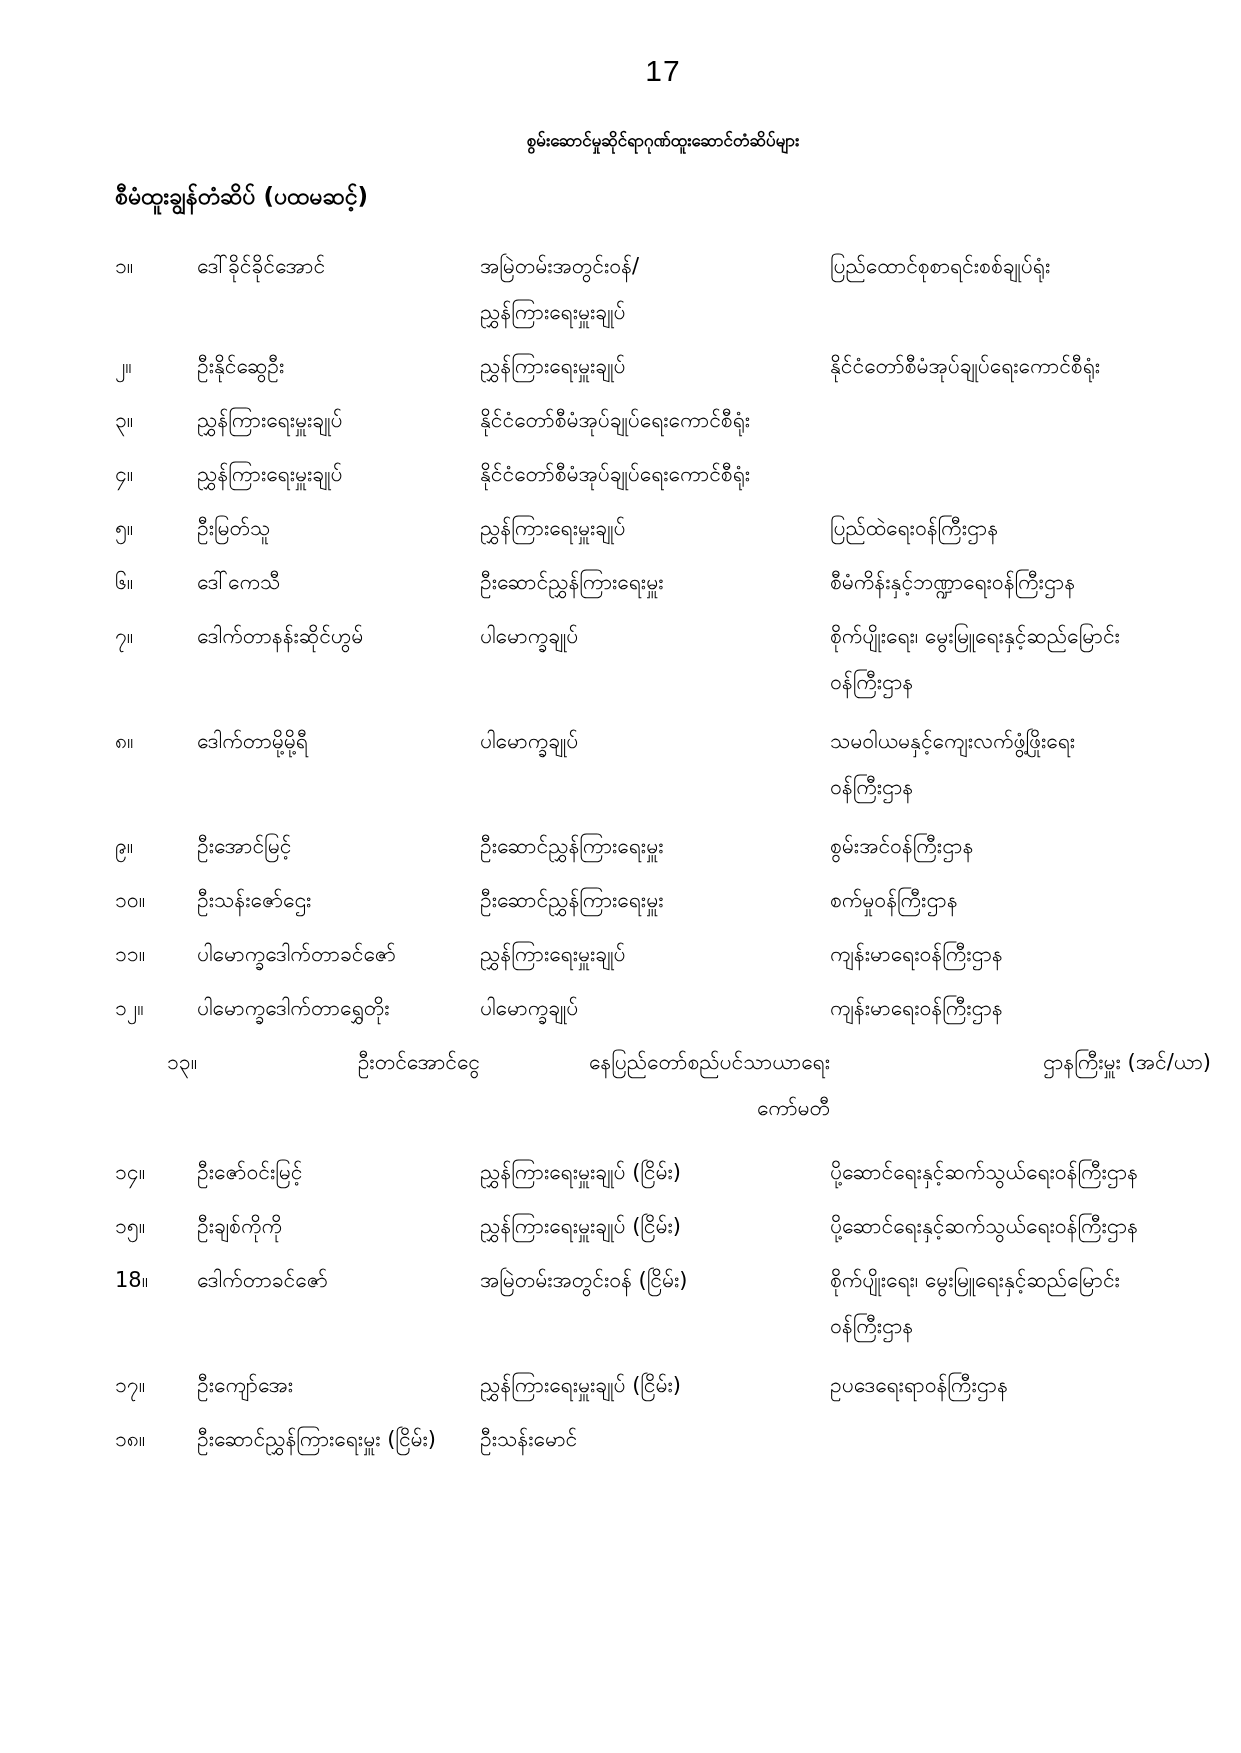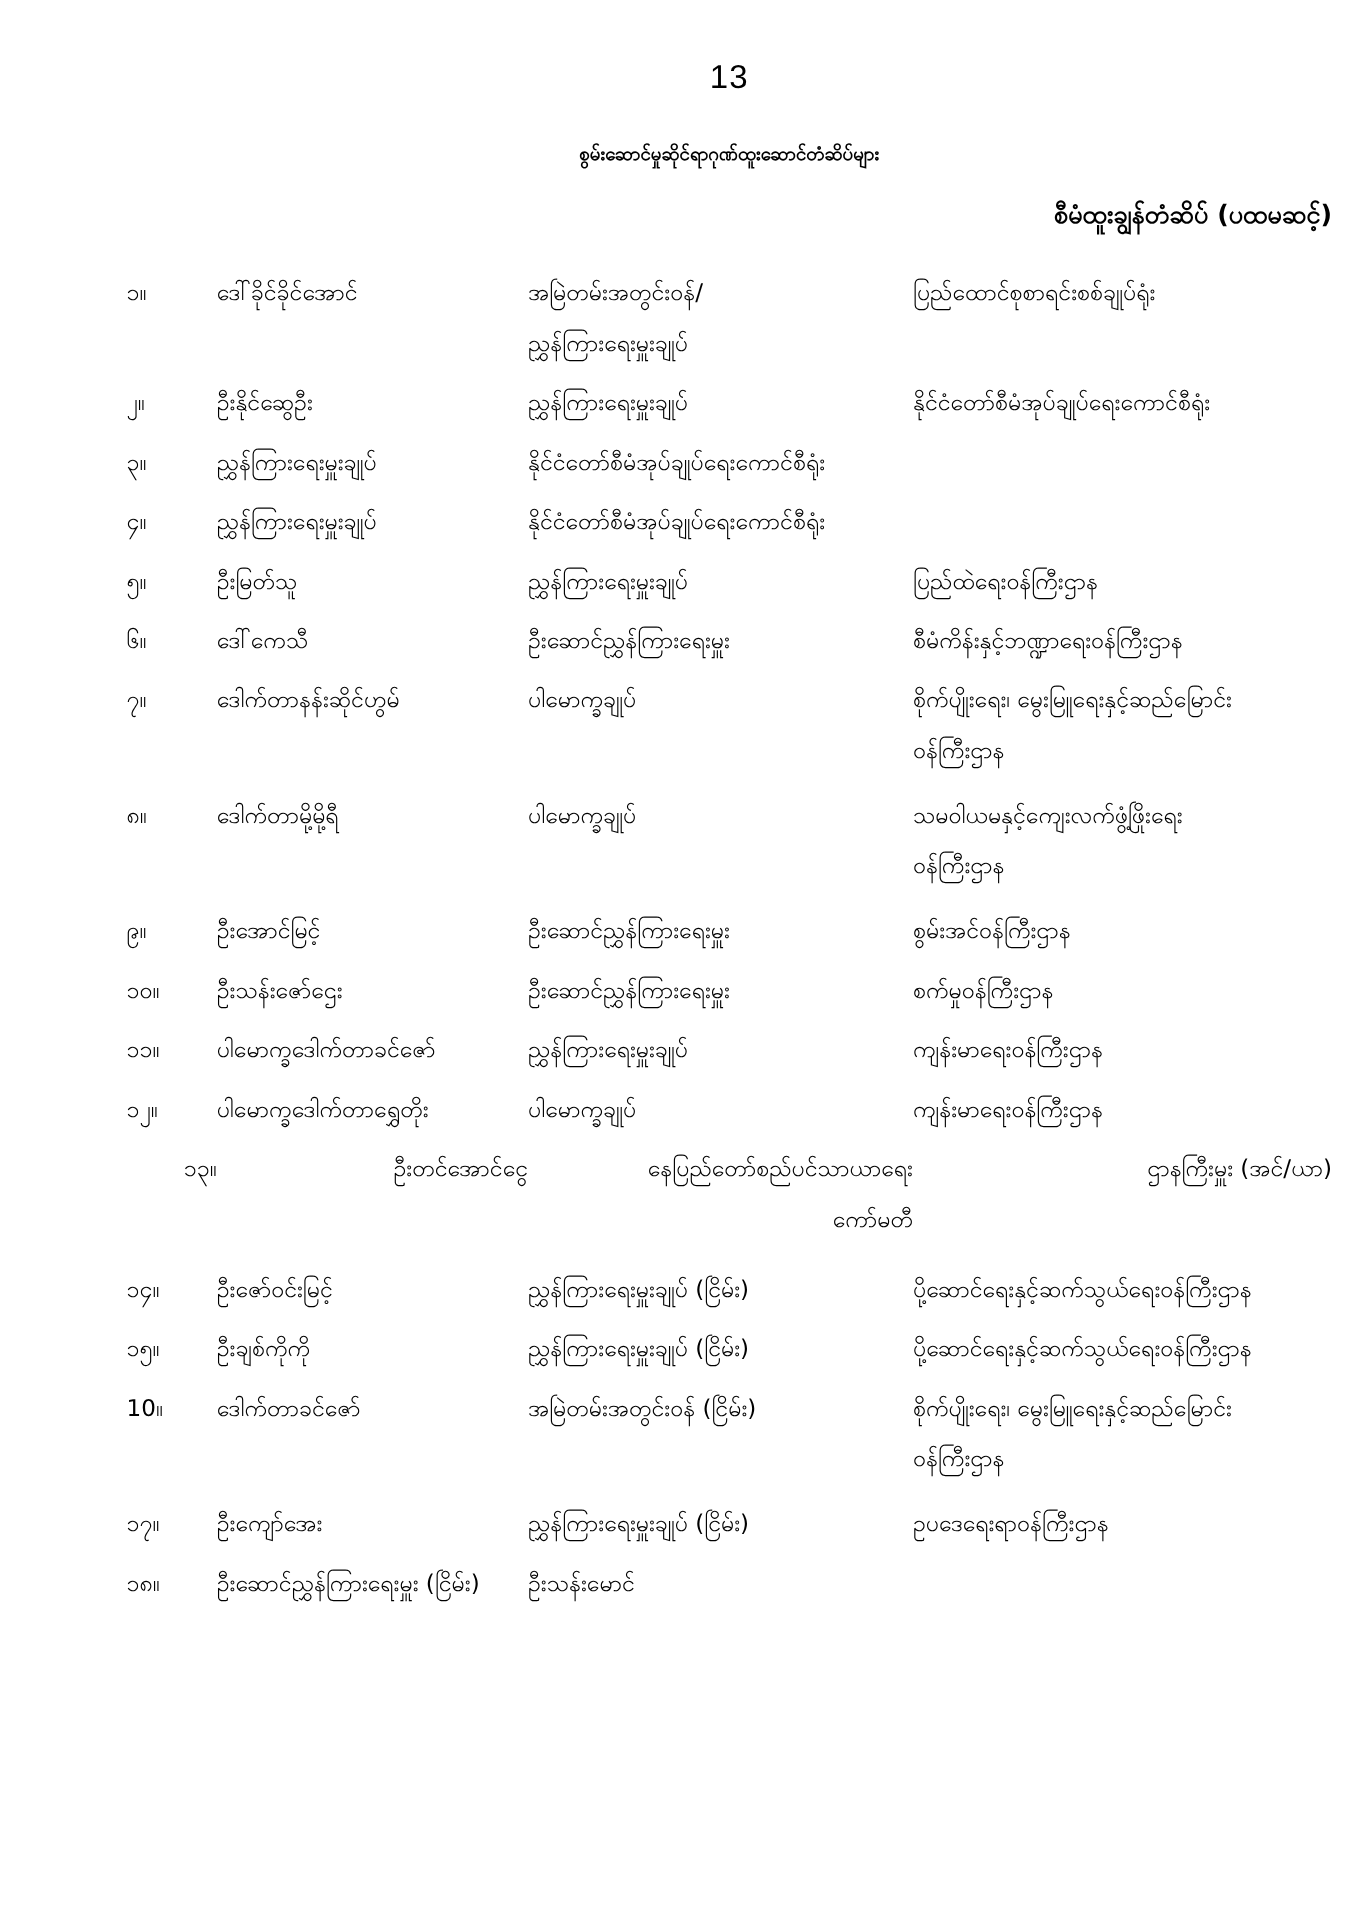--- a/index.html
+++ b/index.html
@@ -30,21 +30,21 @@
   }
   .doc-title {
     margin-top: 32px;
     text-align: center;
     font-size: 17px;
     line-height: 40px;
     font-weight: 700;
   }
   .doc-subtitle {
     margin-top: 16px;
-    text-align: right;
+    text-align: left;
     font-size: 23px;
     line-height: 40px;
     font-weight: 700;
   }
   .award-list {
     margin-top: 27px;
   }
   .row {
     display: grid;
     grid-template-columns: 82px 283px 350px 1fr;
@@ -60,21 +60,21 @@
     white-space: pre-line; 
     font-weight: 400;
   }
 </style>
 </head>
 <body style="color: rgb(0, 0, 0); background: rgb(255, 255, 255);">
 
 <div class="page">
   <div class="content">
 
-    <div class="page-number">13</div>
+    <div class="page-number">17</div>
 
     <div class="doc-title">စွမ်းဆောင်မှုဆိုင်ရာဂုဏ်ထူးဆောင်တံဆိပ်များ</div>
 
     <div class="doc-subtitle">စီမံထူးချွန်တံဆိပ် (ပထမဆင့်)</div>
 
     <div class="award-list">
   <div class="row">
     <div class="cell num">၁။</div>
     <div class="cell name">ဒေါ်ခိုင်ခိုင်အောင်</div>
     <div class="cell position">အမြဲတမ်းအတွင်းဝန်/
@@ -175,21 +175,21 @@
   </div>
 
   <div class="row">
     <div class="cell num">၁၅။</div>
     <div class="cell name">ဦးချစ်ကိုကို</div>
     <div class="cell position">ညွှန်ကြားရေးမှူးချုပ် (ငြိမ်း)</div>
     <div class="cell organization">ပို့ဆောင်ရေးနှင့်ဆက်သွယ်ရေးဝန်ကြီးဌာန</div>
   </div>
 
   <div class="row">
-    <div class="cell num">10။</div>
+    <div class="cell num">18။</div>
     <div class="cell name">ဒေါက်တာခင်ဇော်</div>
     <div class="cell position">အမြဲတမ်းအတွင်းဝန် (ငြိမ်း)</div>
     <div class="cell organization">စိုက်ပျိုးရေး၊ မွေးမြူရေးနှင့်ဆည်မြောင်း
 ဝန်ကြီးဌာန</div>
   </div>
 
   <div class="row">
     <div class="cell num">၁၇။</div>
     <div class="cell name">ဦးကျော်အေး</div>
     <div class="cell position">ညွှန်ကြားရေးမှူးချုပ် (ငြိမ်း)</div>

